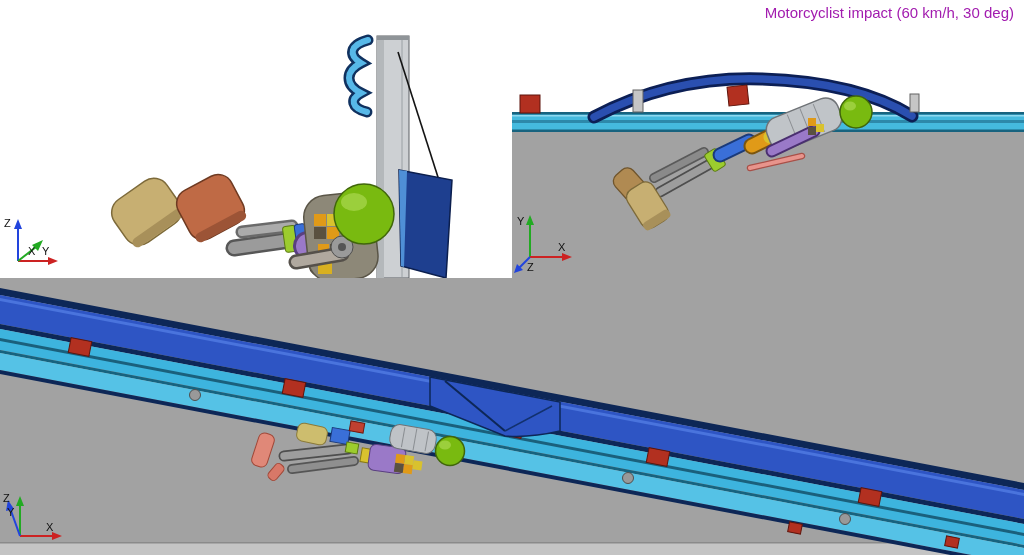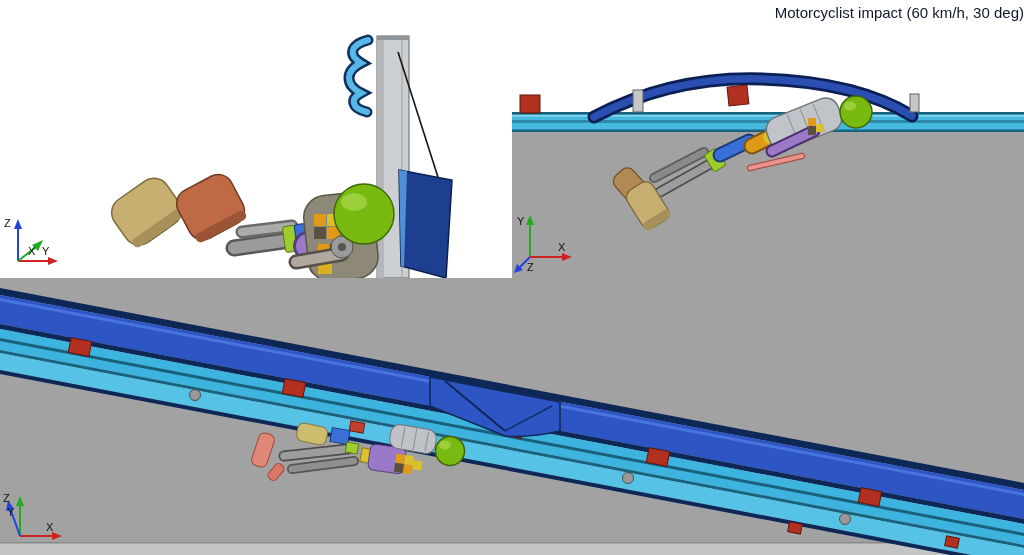--- a/index.html
+++ b/index.html
@@ -3,21 +3,21 @@
 <meta charset="utf-8">
 <style>
   html,body{margin:0;padding:0;background:#ffffff;}
   #app{position:relative;width:1024px;height:555px;overflow:hidden;
        font-family:"Liberation Sans",sans-serif;background:#fff;}
   .pane{position:absolute;overflow:hidden;}
   .pane-side{left:0;top:0;width:512px;height:278px;background:var(--background_sky,#ffffff);}
   .pane-rear{left:512px;top:0;width:512px;height:278px;background:var(--background_sky,#ffffff);}
   .pane-top{left:0;top:278px;width:1024px;height:277px;background:var(--ground,#a2a2a2);}
   .scene{position:absolute;left:0;top:0;}
-  .view-title{position:absolute;top:4px;right:0;font-size:15px;color:#0f172a;white-space:nowrap;}
+  .view-title{position:absolute;top:4px;right:10px;font-size:15px;color:#a21caf;white-space:nowrap;}
   .triad{position:absolute;left:2px;bottom:5px;}
   .triad text{font-family:"Liberation Sans",sans-serif;font-size:11px;fill:#111;}
   .f-ground{fill:var(--ground,#a2a2a2);}
   .f-edge{fill:var(--ground_edge,#c4c4c4);}
   .f-navy{fill:var(--rail_navy,#0d2757);}
   .f-royal{fill:var(--rail_blue,#2e55c4);}
   .f-cyan{fill:var(--rail_cyan,#3db4de);}
   .f-red{fill:var(--post_red,#b23020);stroke:#5f150c;stroke-width:1;}
   .f-green{fill:var(--helmet_green,#79ba10);stroke:#40660a;stroke-width:1.5;}
 </style>

